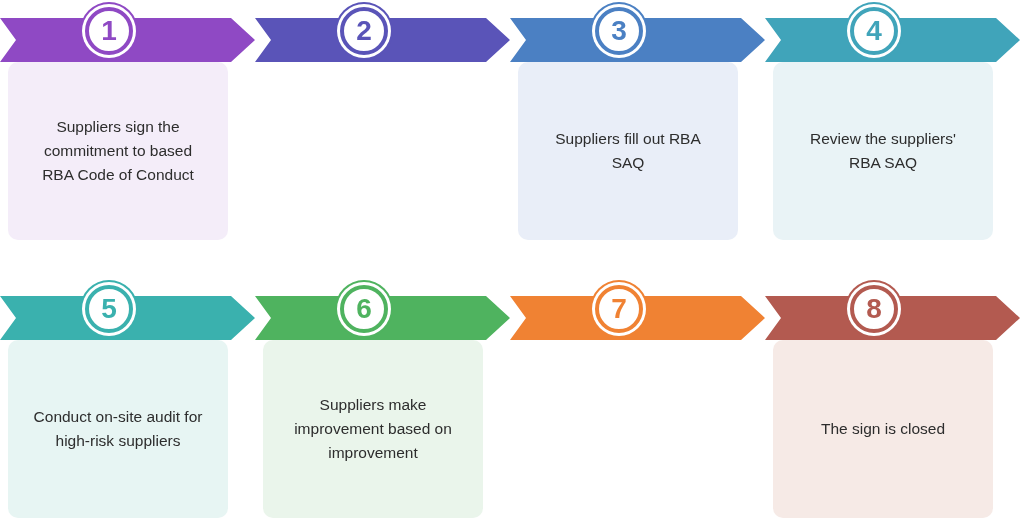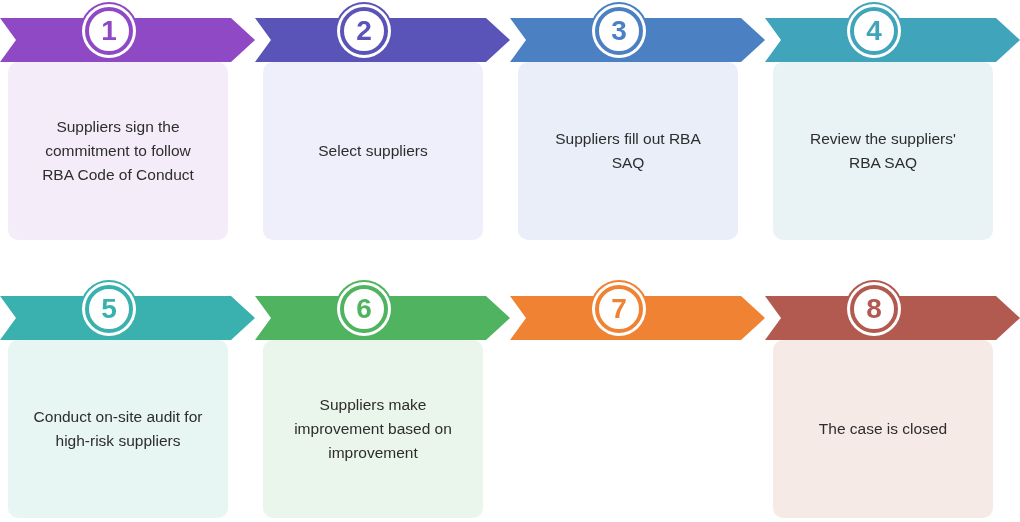--- a/index.html
+++ b/index.html
@@ -69,31 +69,28 @@
 <body>
 
 <div class="grid">
 
   <div class="step" style="--accent: #8F49C4; --card-bg: #F4EDF9;">
     <div class="arrow"></div>
     <div class="badge">
       <span>1</span>
     </div>
     <div class="card">
-      <p>Suppliers sign the commitment to follow RBA Code of Conduct</p>
+      <p>Suppliers sign the commitment to based RBA Code of Conduct</p>
     </div>
   </div>
 
   <div class="step" style="--accent: #5A54B8; --card-bg: #EFEEFB;">
     <div class="arrow"></div>
     <div class="badge">
       <span>2</span>
-    </div>
-    <div class="card">
-      <p>Select suppliers</p>
     </div>
   </div>
 
   <div class="step" style="--accent: #4B80C3; --card-bg: #E9EEF8;">
     <div class="arrow"></div>
     <div class="badge">
       <span>3</span>
     </div>
     <div class="card">
       <p>Suppliers fill out RBA SAQ</p>
@@ -136,17 +133,17 @@
       <span>7</span>
     </div>
   </div>
 
   <div class="step" style="--accent: #B35A50; --card-bg: #F6EAE6;">
     <div class="arrow"></div>
     <div class="badge">
       <span>8</span>
     </div>
     <div class="card">
-      <p>The case is closed</p>
+      <p>The sign is closed</p>
     </div>
   </div>
 
 </div>
 
 </body></html>

